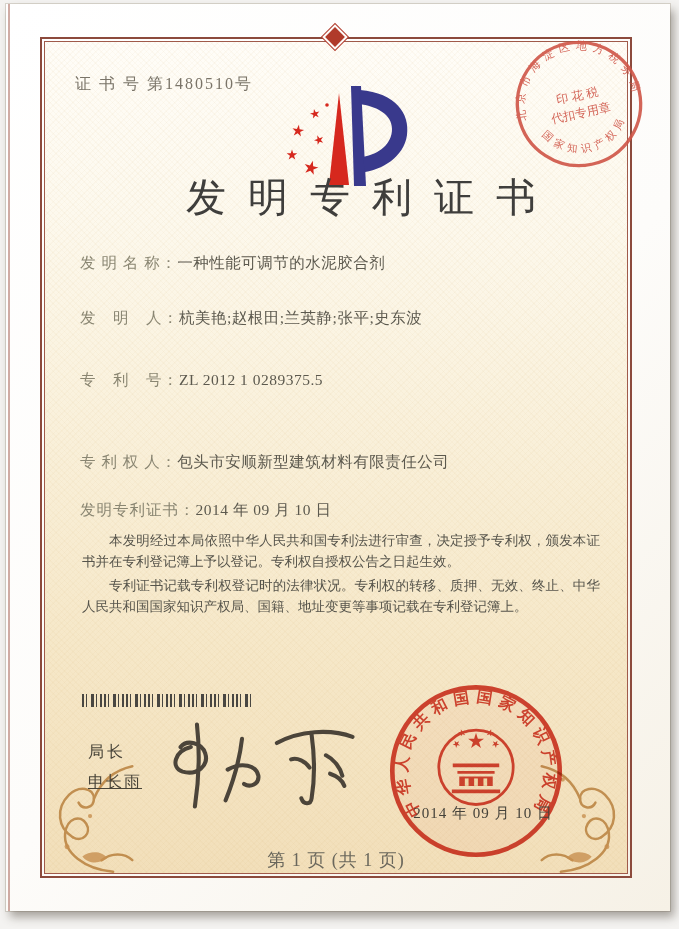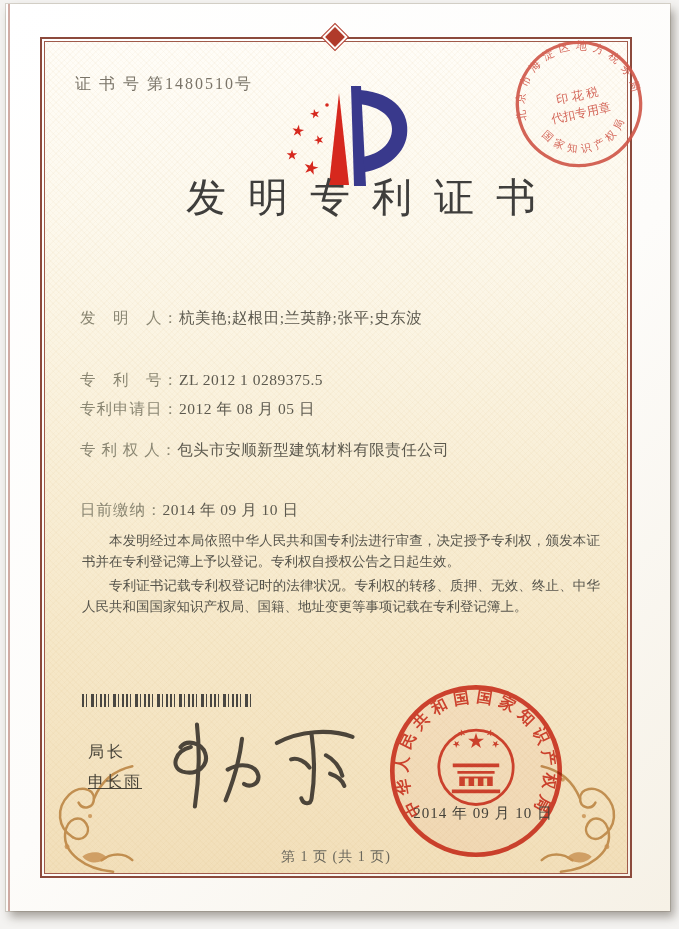--- a/index.html
+++ b/index.html
@@ -48,21 +48,21 @@
     font-size:40px;color:#3f3e3c;letter-spacing:.55em;text-indent:.55em;
     font-weight:500;
     padding-left:25px;
   }
   .field{
     position:absolute;left:74px;right:40px;font-size:15.5px;line-height:1.3;
     white-space:nowrap;
   }
   .field .lbl{color:#8a8672;letter-spacing:1px;}
   .field .val{color:#5c594e;letter-spacing:.5px;}
-  .f0{top:249px}.f1{top:304px}.f2{top:366px}.f3{top:395px}.f4{top:436px}.f5{top:496px}
+  .f0{top:249px}.f1{top:304px}.f2{top:366px}.f3{top:395px}.f4{top:448px}.f5{top:496px}
   .body-text{
     position:absolute;left:72px;top:523px;width:526px;
     font-size:13.5px;line-height:20.6px;color:#56544b;text-align:justify;
   }
   .body-text p{margin:4px;text-indent:2em;}
   .barcode{
     position:absolute;left:76px;top:690px;width:170px;height:13px;opacity:.85;
     background:repeating-linear-gradient(90deg,
       #2b2b2b 0 2px,transparent 2px 4px,#2b2b2b 4px 5px,transparent 5px 9px,
       #2b2b2b 9px 12px,transparent 12px 14px,#2b2b2b 14px 15px,transparent 15px 18px,
@@ -72,21 +72,21 @@
   .sig-name{position:absolute;left:82px;top:768px;font-size:16px;color:#474338;letter-spacing:2px;text-decoration:underline;}
   .autograph{position:absolute;left:150px;top:712px;width:215px;height:98px;}
   .seal{position:absolute;left:377px;top:674px;width:186px;height:186px;
         mix-blend-mode:multiply;opacity:.88;}
   .seal-date{
     position:absolute;left:392px;top:800px;width:170px;text-align:center;
     font-size:15px;color:#45423a;letter-spacing:1px;z-index:5;
   }
   .footer{
     position:absolute;left:34px;top:844px;width:592px;text-align:center;
-    font-size:14px;color:#6a675c;letter-spacing:1px;
+    font-size:18px;color:#6a675c;letter-spacing:1px;
   }
   .flourish{position:absolute;width:96px;height:116px;}
   .fl-bl{left:38px;top:756px;}
   .fl-br{left:528px;top:756px;transform:scaleX(-1);}
   svg text{font-family:"Liberation Serif","DejaVu Serif",serif;}
 </style>
 </head>
 <body>
 
 <div class="page">
@@ -156,34 +156,34 @@
     </text>
     <text font-size="9.5" fill="#cf5547" letter-spacing="4">
       <textPath href="#arcBot" startOffset="50%" text-anchor="middle">国家知识产权局</textPath>
     </text>
     <text x="60" y="56" text-anchor="middle" font-size="11" fill="#cf5547">印 花 税</text>
     <text x="60" y="72" text-anchor="middle" font-size="11" fill="#cf5547">代扣专用章</text>
   </svg>
 
   <div class="title">发明专利证书</div>
 
+  <div class="field f0">
+    <span class="lbl">发 明 名 称：</span><span class="val">一种性能可调节的水泥胶合剂</span>
+  </div>
   <div class="field f1">
     <span class="lbl">发　明　人：</span><span class="val">杭美艳;赵根田;兰英静;张平;史东波</span>
   </div>
   <div class="field f2">
     <span class="lbl">专　利　号：</span><span class="val">ZL 2012 1 0289375.5</span>
   </div>
-  <div class="field f3">
-    <span class="lbl">专利申请日：</span><span class="val">2012 年 08 月 05 日</span>
-  </div>
   <div class="field f4">
     <span class="lbl">专 利 权 人：</span><span class="val">包头市安顺新型建筑材料有限责任公司</span>
   </div>
   <div class="field f5">
-    <span class="lbl">日前缴纳：</span><span class="val">2014 年 09 月 10 日</span>
+    <span class="lbl">发明专利证书：</span><span class="val">2014 年 09 月 10 日</span>
   </div>
 
   <div class="body-text">
     <p>本发明经过本局依照中华人民共和国专利法进行审查，决定授予专利权，颁发本证书并在专利登记簿上予以登记。专利权自授权公告之日起生效。</p>
     <p>专利证书记载专利权登记时的法律状况。专利权的转移、质押、无效、终止、中华人民共和国国家知识产权局、国籍、地址变更等事项记载在专利登记簿上。</p>
   </div>
 
   <div class="barcode"></div>
 
   <div class="sig-role">局长</div>

